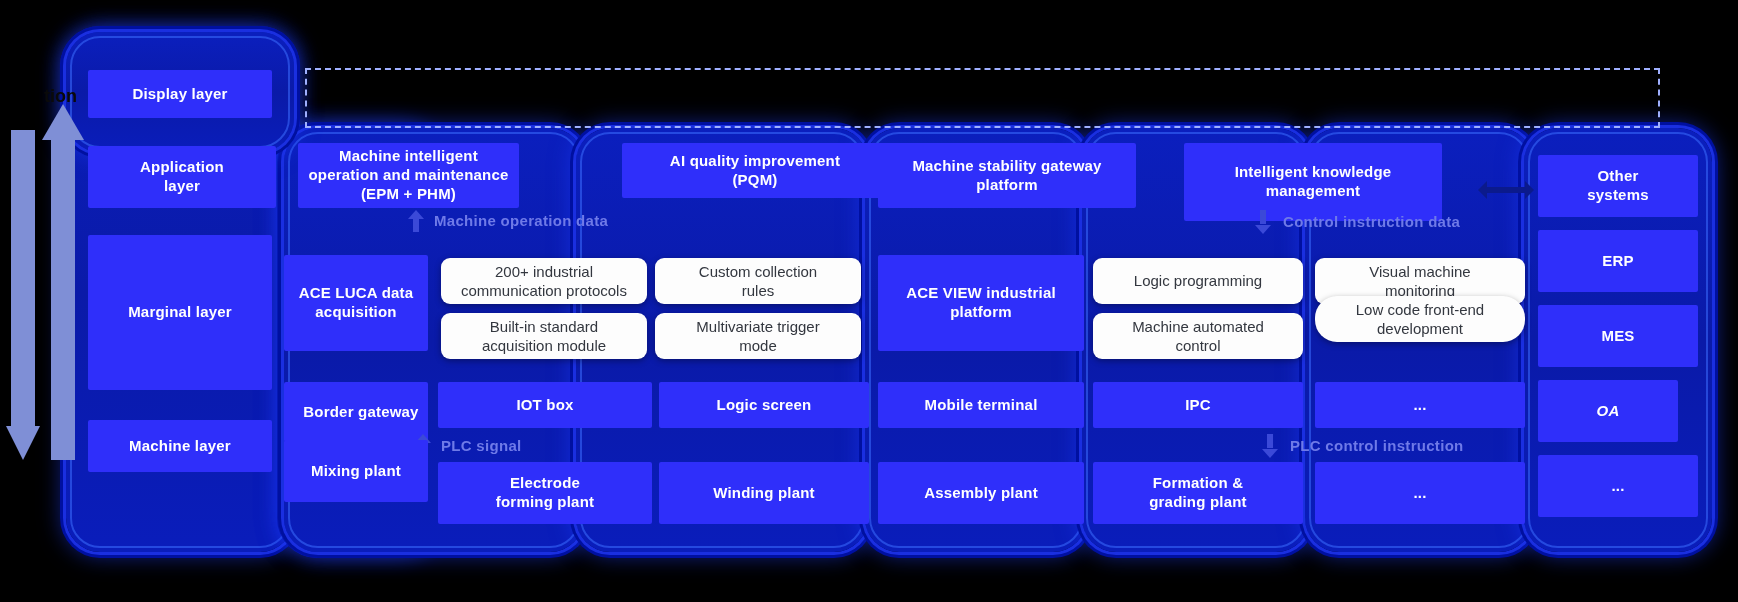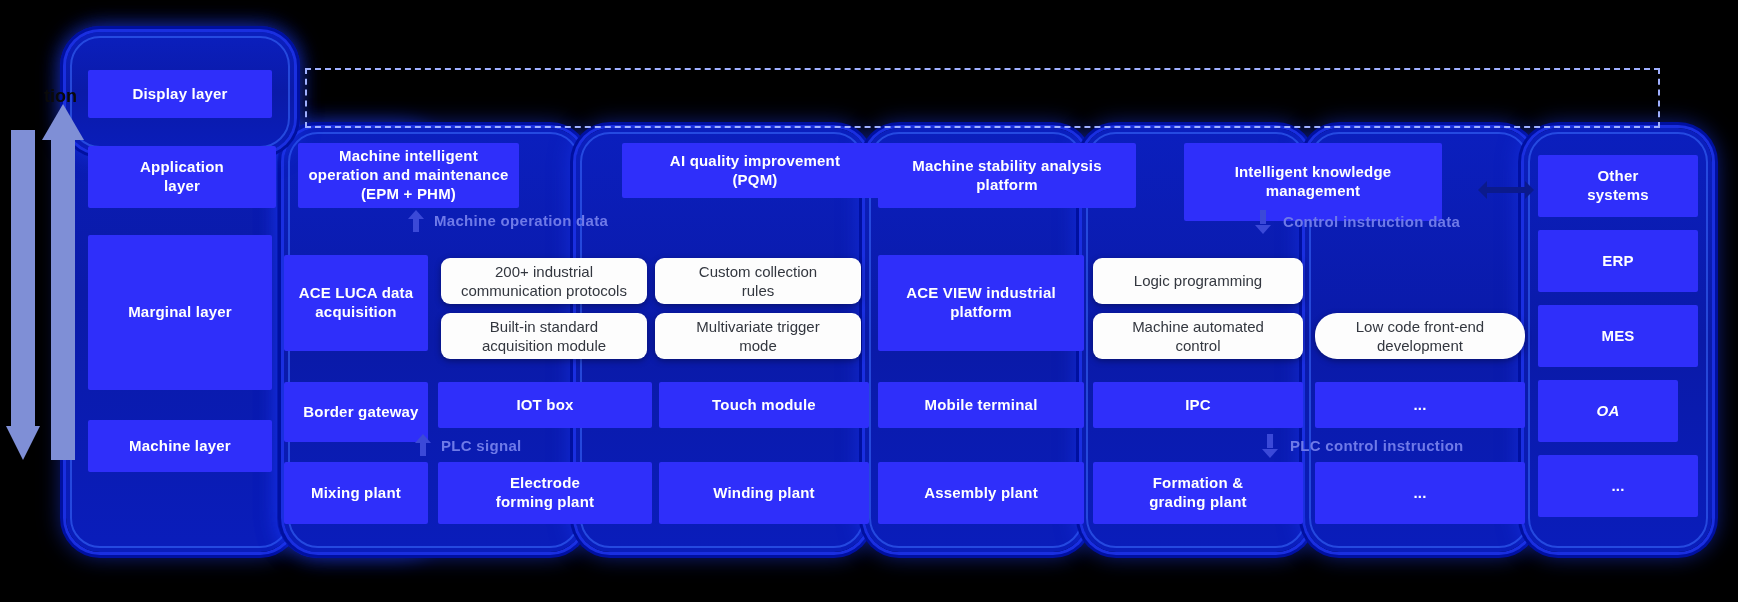--- a/index.html
+++ b/index.html
@@ -164,21 +164,21 @@
 
   <div class="chip" style="left:88px; top:235px; width:184px; height:155px; white-space:pre-line;">Marginal layer</div>
 
   <div class="chip" style="left:88px; top:420px; width:184px; height:52px; white-space:pre-line;">Machine layer</div>
 
   <div class="chip" style="left:298px; top:143px; width:221px; height:65px; white-space:pre-line;">Machine intelligent
 operation and maintenance
 (EPM + PHM)</div>
   <div class="chip" style="left:590px; top:143px; width:266px; height:55px; white-space:pre-line;margin-left:32px;">AI quality improvement
 (PQM)</div>
-  <div class="chip" style="left:878px; top:143px; width:258px; height:65px; white-space:pre-line;">Machine stability analysis
+  <div class="chip" style="left:878px; top:143px; width:258px; height:65px; white-space:pre-line;">Machine stability gateway
 platform</div>
   <div class="chip" style="left:1184px; top:143px; width:258px; height:78px; white-space:pre-line;">Intelligent knowledge
 management</div>
 
   <div class="dbl-arrow" style="left:1478px; top:181px; width:56px;">
     <div class="h1"></div>
       <div class="db"></div>
       <div class="h2"></div>
   </div>
 
@@ -202,45 +202,47 @@
   <div class="wchip" style="left:441px; top:258px; width:206px; height:46px; white-space:pre-line;">200+ industrial
 communication protocols</div>
   <div class="wchip" style="left:655px; top:258px; width:206px; height:46px; white-space:pre-line;">Custom collection
 rules</div>
   <div class="wchip" style="left:441px; top:313px; width:206px; height:46px; white-space:pre-line;">Built-in standard
 acquisition module</div>
   <div class="wchip" style="left:655px; top:313px; width:206px; height:46px; white-space:pre-line;">Multivariate trigger
 mode</div>
 
   <div class="wchip" style="left:1093px; top:258px; width:210px; height:46px; white-space:pre-line;">Logic programming</div>
+  <div class="wchip" style="left:1315px; top:258px; width:210px; height:46px; white-space:pre-line;">Visual machine
+monitoring</div>
   <div class="wchip" style="left:1093px; top:313px; width:210px; height:46px; white-space:pre-line;">Machine automated
 control</div>
-  <div class="wchip" style="left:1315px; top:313px; width:210px; height:46px; white-space:pre-line;border-radius:22px;">Low code front-end
+  <div class="wchip" style="left:1315px; top:296px; width:210px; height:46px; white-space:pre-line;border-radius:22px;">Low code front-end
 development</div>
 
   <div class="chip" style="left:284px; top:382px; width:144px; height:60px; white-space:pre-line;padding-left:18px;">Border gateway</div>
   <div class="chip" style="left:438px; top:382px; width:214px; height:46px; white-space:pre-line;">IOT box</div>
-  <div class="chip" style="left:659px; top:382px; width:210px; height:46px; white-space:pre-line;">Touch module</div>
+  <div class="chip" style="left:659px; top:382px; width:210px; height:46px; white-space:pre-line;">Logic screen</div>
   <div class="chip" style="left:878px; top:382px; width:206px; height:46px; white-space:pre-line;">Mobile terminal</div>
   <div class="chip" style="left:1093px; top:382px; width:210px; height:46px; white-space:pre-line;">IPC</div>
   <div class="chip" style="left:1315px; top:382px; width:210px; height:46px; white-space:pre-line;">...</div>
 
   <div class="fl-arrow up" style="left:415px; top:434px; height:24px;">
     <div class="head"></div>
       <div class="bar"></div>
   </div>
   <div class="flow-label" style="left:441px; top:437px;">PLC signal</div>
 
   <div class="fl-arrow down" style="left:1262px; top:434px; height:24px;">
     <div class="bar"></div>
       <div class="head"></div>
   </div>
   <div class="flow-label" style="left:1290px; top:437px;">PLC control instruction</div>
 
-  <div class="chip" style="left:284px; top:462px; width:144px; height:62px; white-space:pre-line;">Mixing plant</div>
+  <div class="chip" style="left:284px; top:440px; width:144px; height:62px; white-space:pre-line;">Mixing plant</div>
   <div class="chip" style="left:438px; top:462px; width:214px; height:62px; white-space:pre-line;">Electrode
 forming plant</div>
   <div class="chip" style="left:659px; top:462px; width:210px; height:62px; white-space:pre-line;">Winding plant</div>
   <div class="chip" style="left:878px; top:462px; width:206px; height:62px; white-space:pre-line;">Assembly plant</div>
   <div class="chip" style="left:1093px; top:462px; width:210px; height:62px; white-space:pre-line;">Formation &amp;
 grading plant</div>
   <div class="chip" style="left:1315px; top:462px; width:210px; height:62px; white-space:pre-line;">...</div>
 
   <div class="chip" style="left:1538px; top:230px; width:160px; height:62px; white-space:pre-line;">ERP</div>
   <div class="chip" style="left:1538px; top:155px; width:160px; height:62px; white-space:pre-line;">Other

